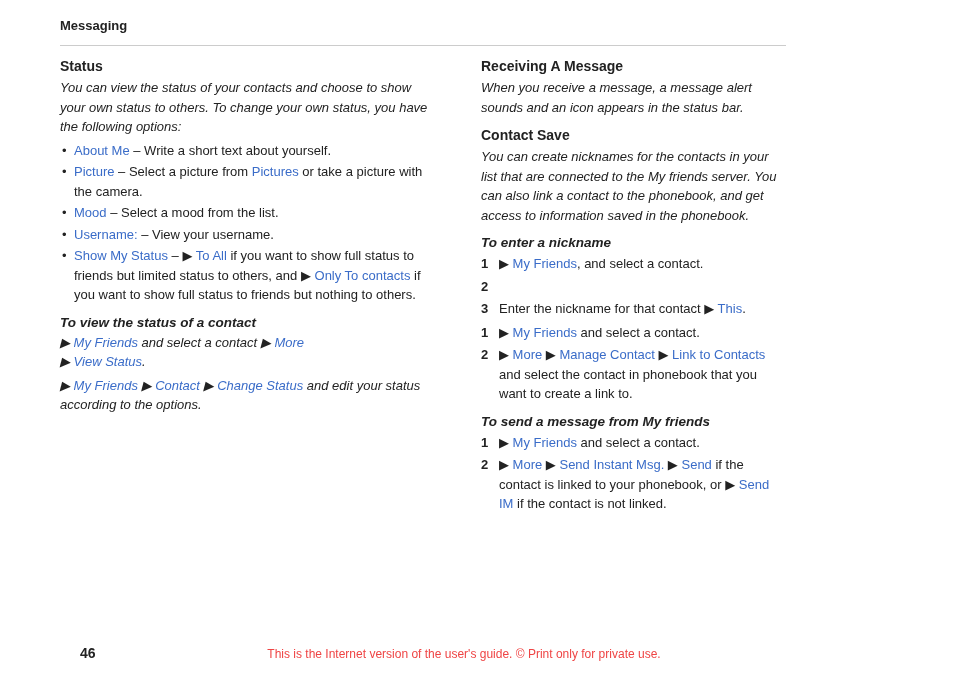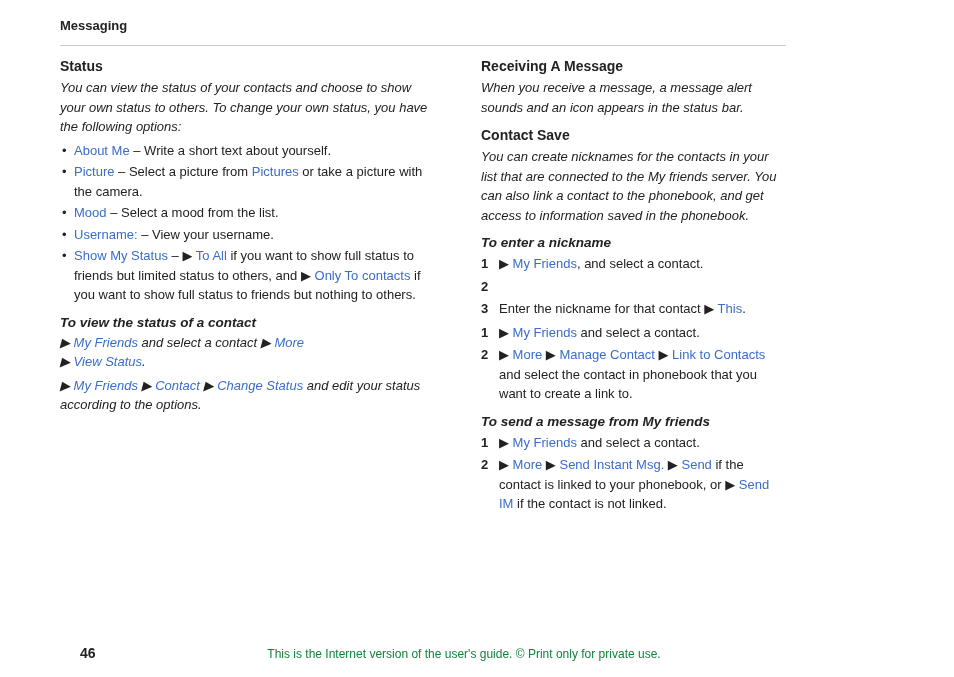--- a/index.html
+++ b/index.html
@@ -102,21 +102,21 @@
       gap: 30px;
       margin-left: 20px;
     }
     .page-num {
       font-weight: bold;
       font-size: 14px;
       min-width: 30px;
     }
     .footer-note {
       font-size: 12px;
-      color: #15803d;
+      color: #ef4444;
       flex: 1;
       text-align: center;
     }
     .divider {
       border: none;
       border-top: 1px solid #ccc;
       margin-bottom: 12px;
     }
   </style>
 </head>

